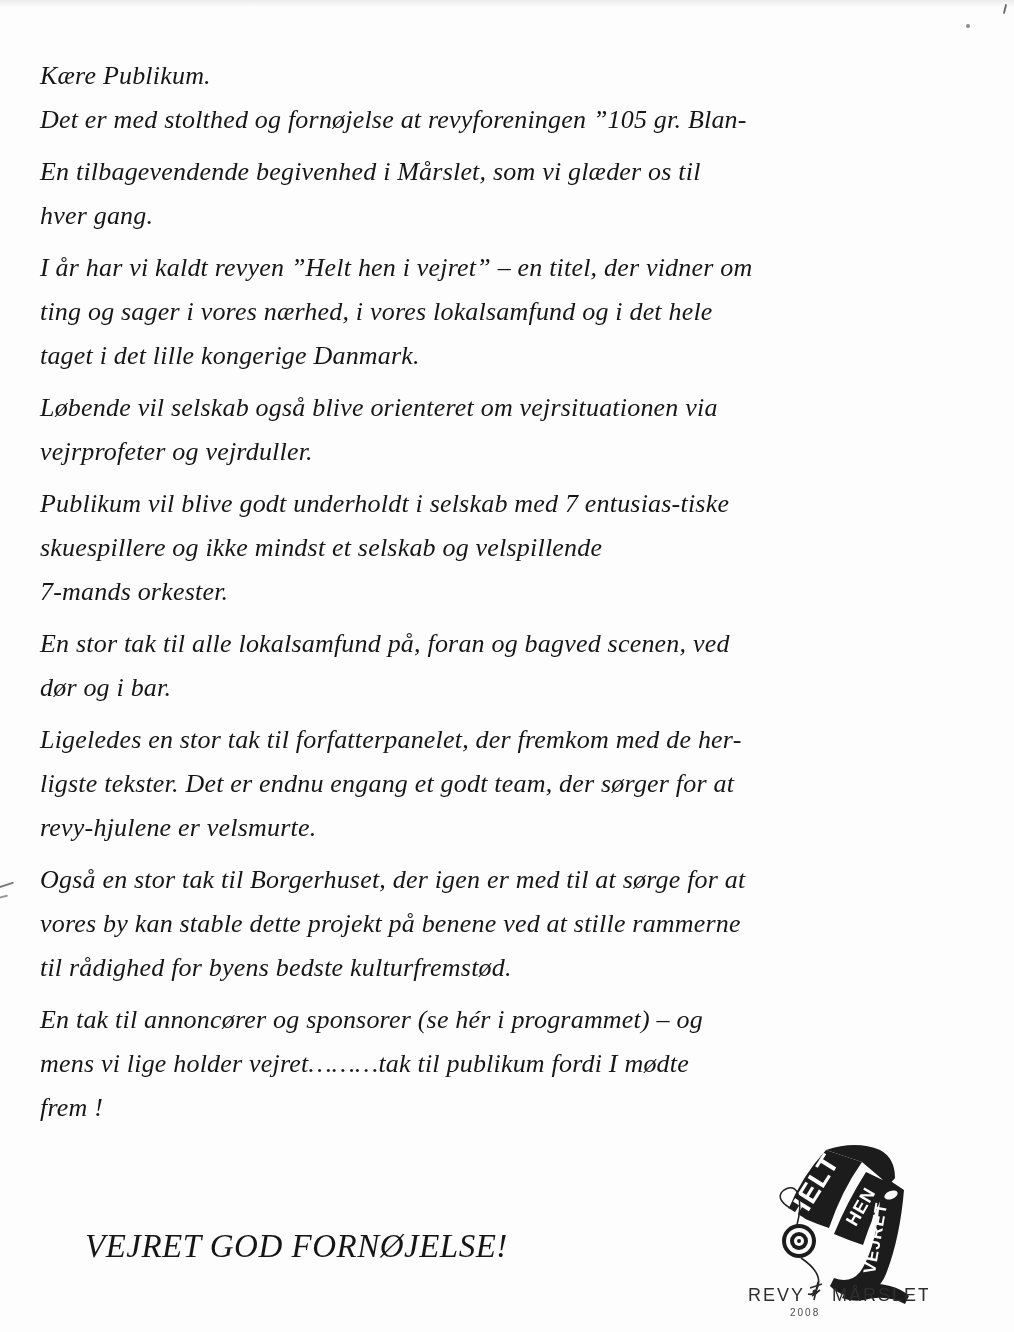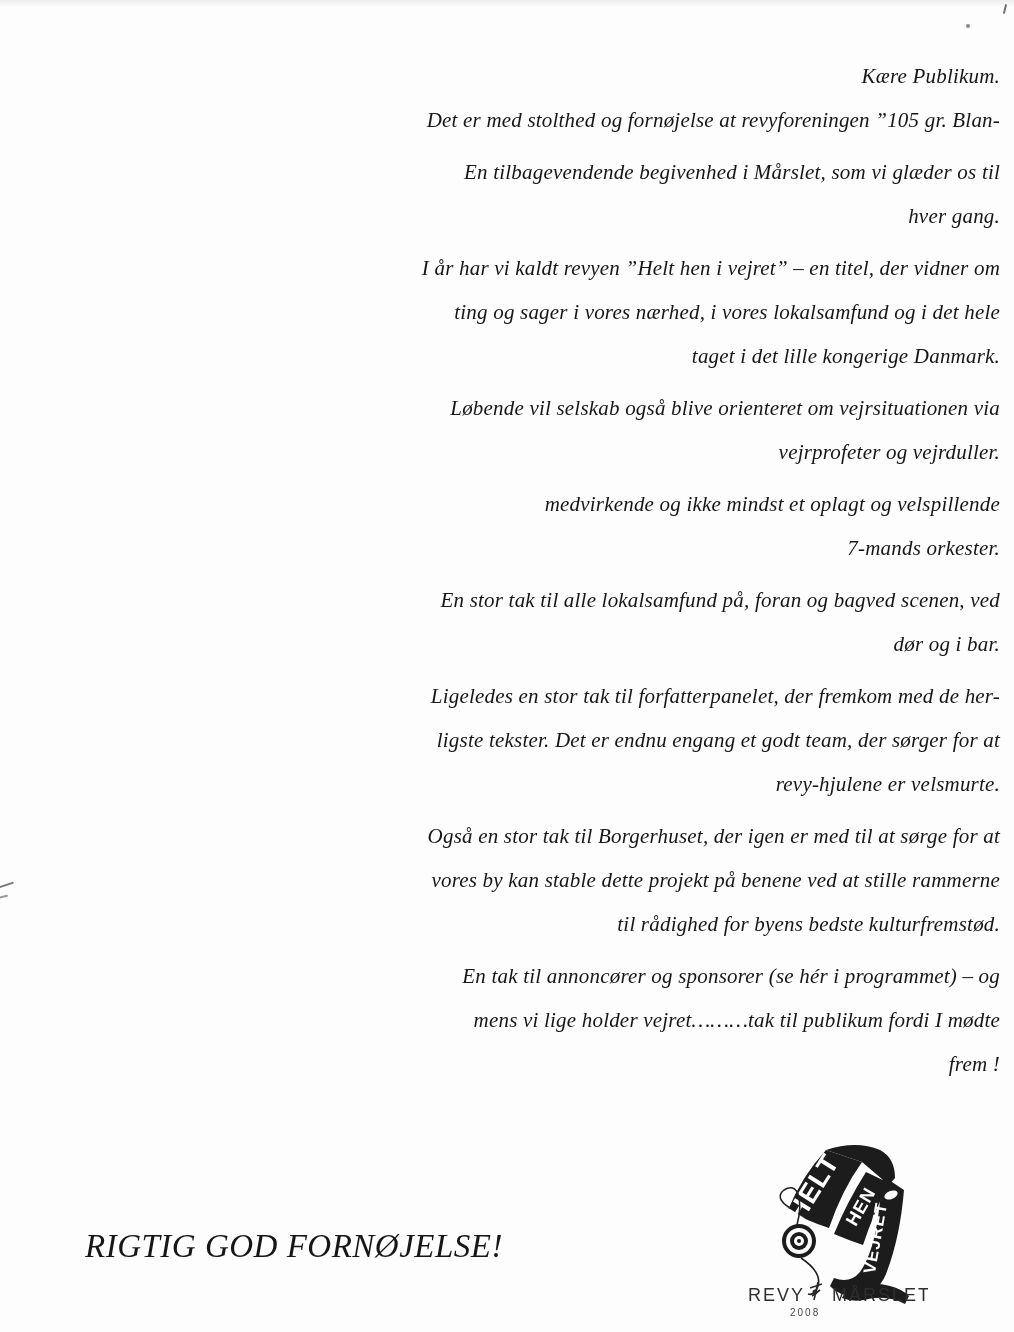--- a/index.html
+++ b/index.html
@@ -24,24 +24,23 @@
     height: 7px;
     background: linear-gradient(to bottom, #ececec, rgba(255,255,255,0));
     pointer-events: none;
   }
   .letter-body {
     position: absolute;
     left: 40px;
     top: 54px;
     width: 960px;
     font-style: italic;
-    font-size: 21px;
+    font-size: 26px;
     line-height: 44px;
     letter-spacing: 0.2px;
-    text-align: right;
   }
   .para { margin: 0 0 8px 0; }
   .line { white-space: nowrap; }
   .closing-line {
     position: absolute;
     left: 85px;
     top: 1228px;
     font-style: italic;
     font-size: 33px;
     letter-spacing: 0.5px;
@@ -106,21 +105,22 @@
       <div class="para">
         <div class="line">I år har vi kaldt revyen ”Helt hen i vejret” – en titel, der vidner om</div>
         <div class="line">ting og sager i vores nærhed, i vores lokalsamfund og i det hele</div>
         <div class="line">taget i det lille kongerige Danmark.</div>
       </div>
       <div class="para">
         <div class="line">Løbende vil selskab også blive orienteret om vejrsituationen via</div>
         <div class="line">vejrprofeter og vejrduller.</div>
       </div>
       <div class="para">
-        <div class="line">medvirkende og ikke mindst et oplagt og velspillende</div>
+        <div class="line">Publikum vil blive godt underholdt i selskab med 7 entusias-tiske</div>
+        <div class="line">skuespillere og ikke mindst et selskab og velspillende</div>
         <div class="line">7-mands orkester.</div>
       </div>
       <div class="para">
         <div class="line">En stor tak til alle lokalsamfund på, foran og bagved scenen, ved</div>
         <div class="line">dør og i bar.</div>
       </div>
       <div class="para">
         <div class="line">Ligeledes en stor tak til forfatterpanelet, der fremkom med de her-</div>
         <div class="line">ligste tekster. Det er endnu engang et godt team, der sørger for at</div>
         <div class="line">revy-hjulene er velsmurte.</div>
@@ -130,21 +130,21 @@
         <div class="line">vores by kan stable dette projekt på benene ved at stille rammerne</div>
         <div class="line">til rådighed for byens bedste kulturfremstød.</div>
       </div>
       <div class="para">
         <div class="line">En tak til annoncører og sponsorer (se hér i programmet) – og</div>
         <div class="line">mens vi lige holder vejret………tak til publikum fordi I mødte</div>
         <div class="line">frem !</div>
       </div>
     </div>
 
-  <div class="closing-line">RIGTIG GOD FORNØJELSE!</div>
+  <div class="closing-line">VEJRET GOD FORNØJELSE!</div>
 
   <div class="logo">
     <svg width="200" height="190" viewBox="0 0 200 190">
 
       <g fill="#1c1c1c">
 
         <path d="M 98 12 Q 128 2 152 12 Q 167 20 167 40 L 161 47 L 134 24 Z"></path>
 
         <path d="M 60 72 Q 74 38 98 12 L 134 24 Q 114 52 101 90 Q 79 83 60 72 Z"></path>
 

